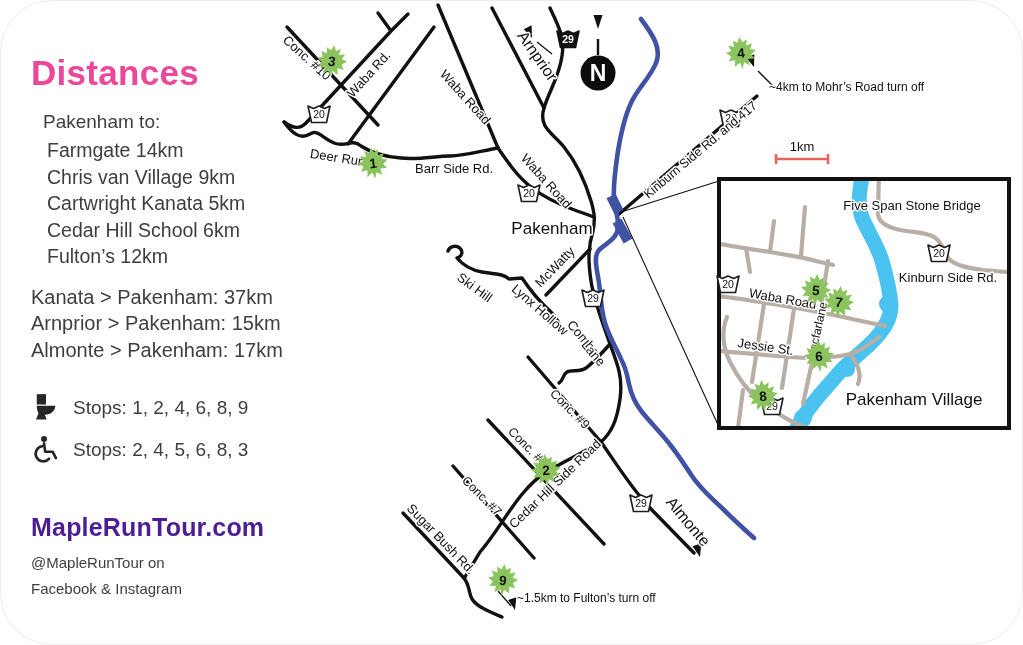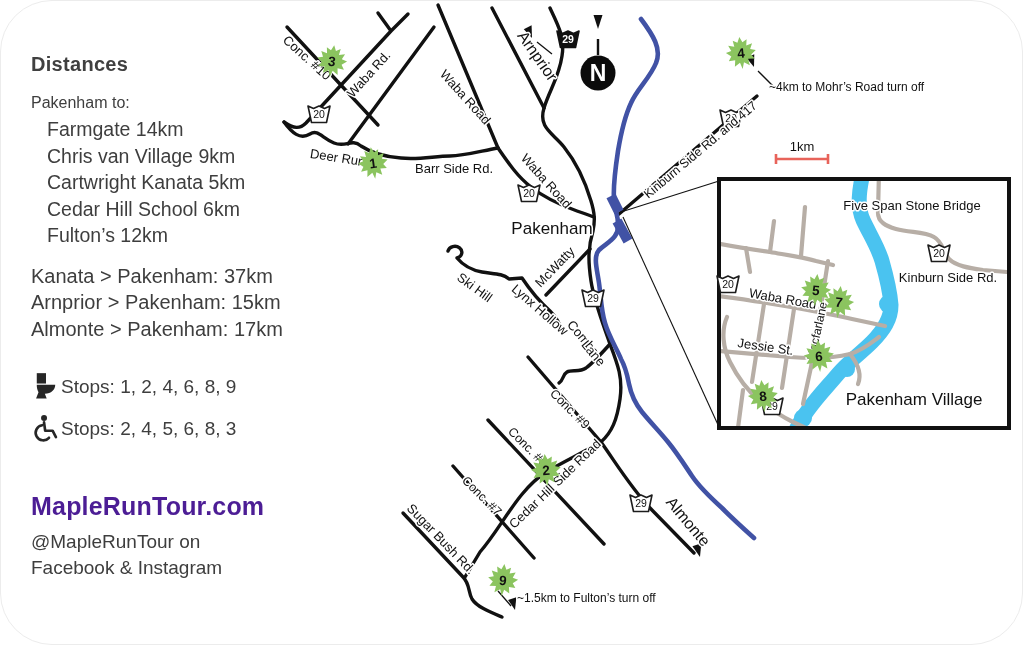--- a/index.html
+++ b/index.html
@@ -4,31 +4,31 @@
 <style>
   :root{
     --ink:#111111; --text:#3e3e3e; --river:#4152a5; --inset-river:#4ac3f0;
     --inset-road:#b7aea6; --leaf:#8bc45f; --scale:#e8635a;
   }
   html,body{margin:0;padding:0;background:#fff;}
   body{font-family:"Liberation Sans","DejaVu Sans",sans-serif;}
   .card{position:relative;width:1023px;height:645px;background:#fff;border-radius:52px;
         border:1px solid #ececec;box-sizing:border-box;overflow:hidden;}
   .left-panel{position:absolute;left:30px;top:52px;width:300px;color:var(--text);z-index:3;}
-  .panel-title{font-size:20px;font-weight:bold;letter-spacing:.3px;margin:0 0 18px 0;color:#404040;}
-  .panel-intro{font-size:16px;margin:0 0 4px 0;}
+  .panel-title{font-size:35px;font-weight:bold;letter-spacing:.3px;margin:0 0 18px 0;color:#ec4899;}
+  .panel-intro{font-size:19px;margin:0 0 4px 12px;}
   ul.dest-list{list-style:none;margin:0 0 14px 0;padding:0 0 0 16px;}
   ul.dest-list li{font-size:19.5px;line-height:26.5px;}
   .route-list div{font-size:20px;line-height:26.5px;}
   .stops-block{margin-top:28px;}
-  .stop-row{display:flex;align-items:center;margin-bottom:8px;height:34px;}
+  .stop-row{display:flex;align-items:center;gap:12px;margin-bottom:8px;height:34px;}
   .stop-row svg{flex:0 0 auto;}
   .stop-row span{font-size:19px;}
   .site-title{font-size:25px;font-weight:bold;margin:46px 0 8px 0;color:#4c1d95;letter-spacing:.2px;}
-  .social{font-size:19px;line-height:25.5px;}
+  .social{font-size:15px;line-height:25.5px;}
   svg#map{position:absolute;left:0;top:0;z-index:2;}
   .road{fill:none;stroke:var(--ink);stroke-width:3.4;stroke-linecap:round;stroke-linejoin:round;}
   .thin{fill:none;stroke:var(--ink);stroke-width:1.3;}
   .callout{fill:none;stroke:var(--ink);stroke-width:1.1;}
   .head{fill:var(--ink);stroke:none;}
   .river{fill:none;stroke:var(--river);stroke-width:4.6;stroke-linecap:round;}
   .river-blob{fill:none;stroke:var(--river);stroke-width:10;stroke-linecap:butt;}
   .inset-box{fill:#ffffff;stroke:var(--ink);stroke-width:4;}
   .iroad{fill:none;stroke:var(--inset-road);stroke-width:4.2;stroke-linecap:round;stroke-linejoin:round;}
   .iriver{fill:none;stroke:var(--inset-river);stroke-width:15;stroke-linecap:round;}

